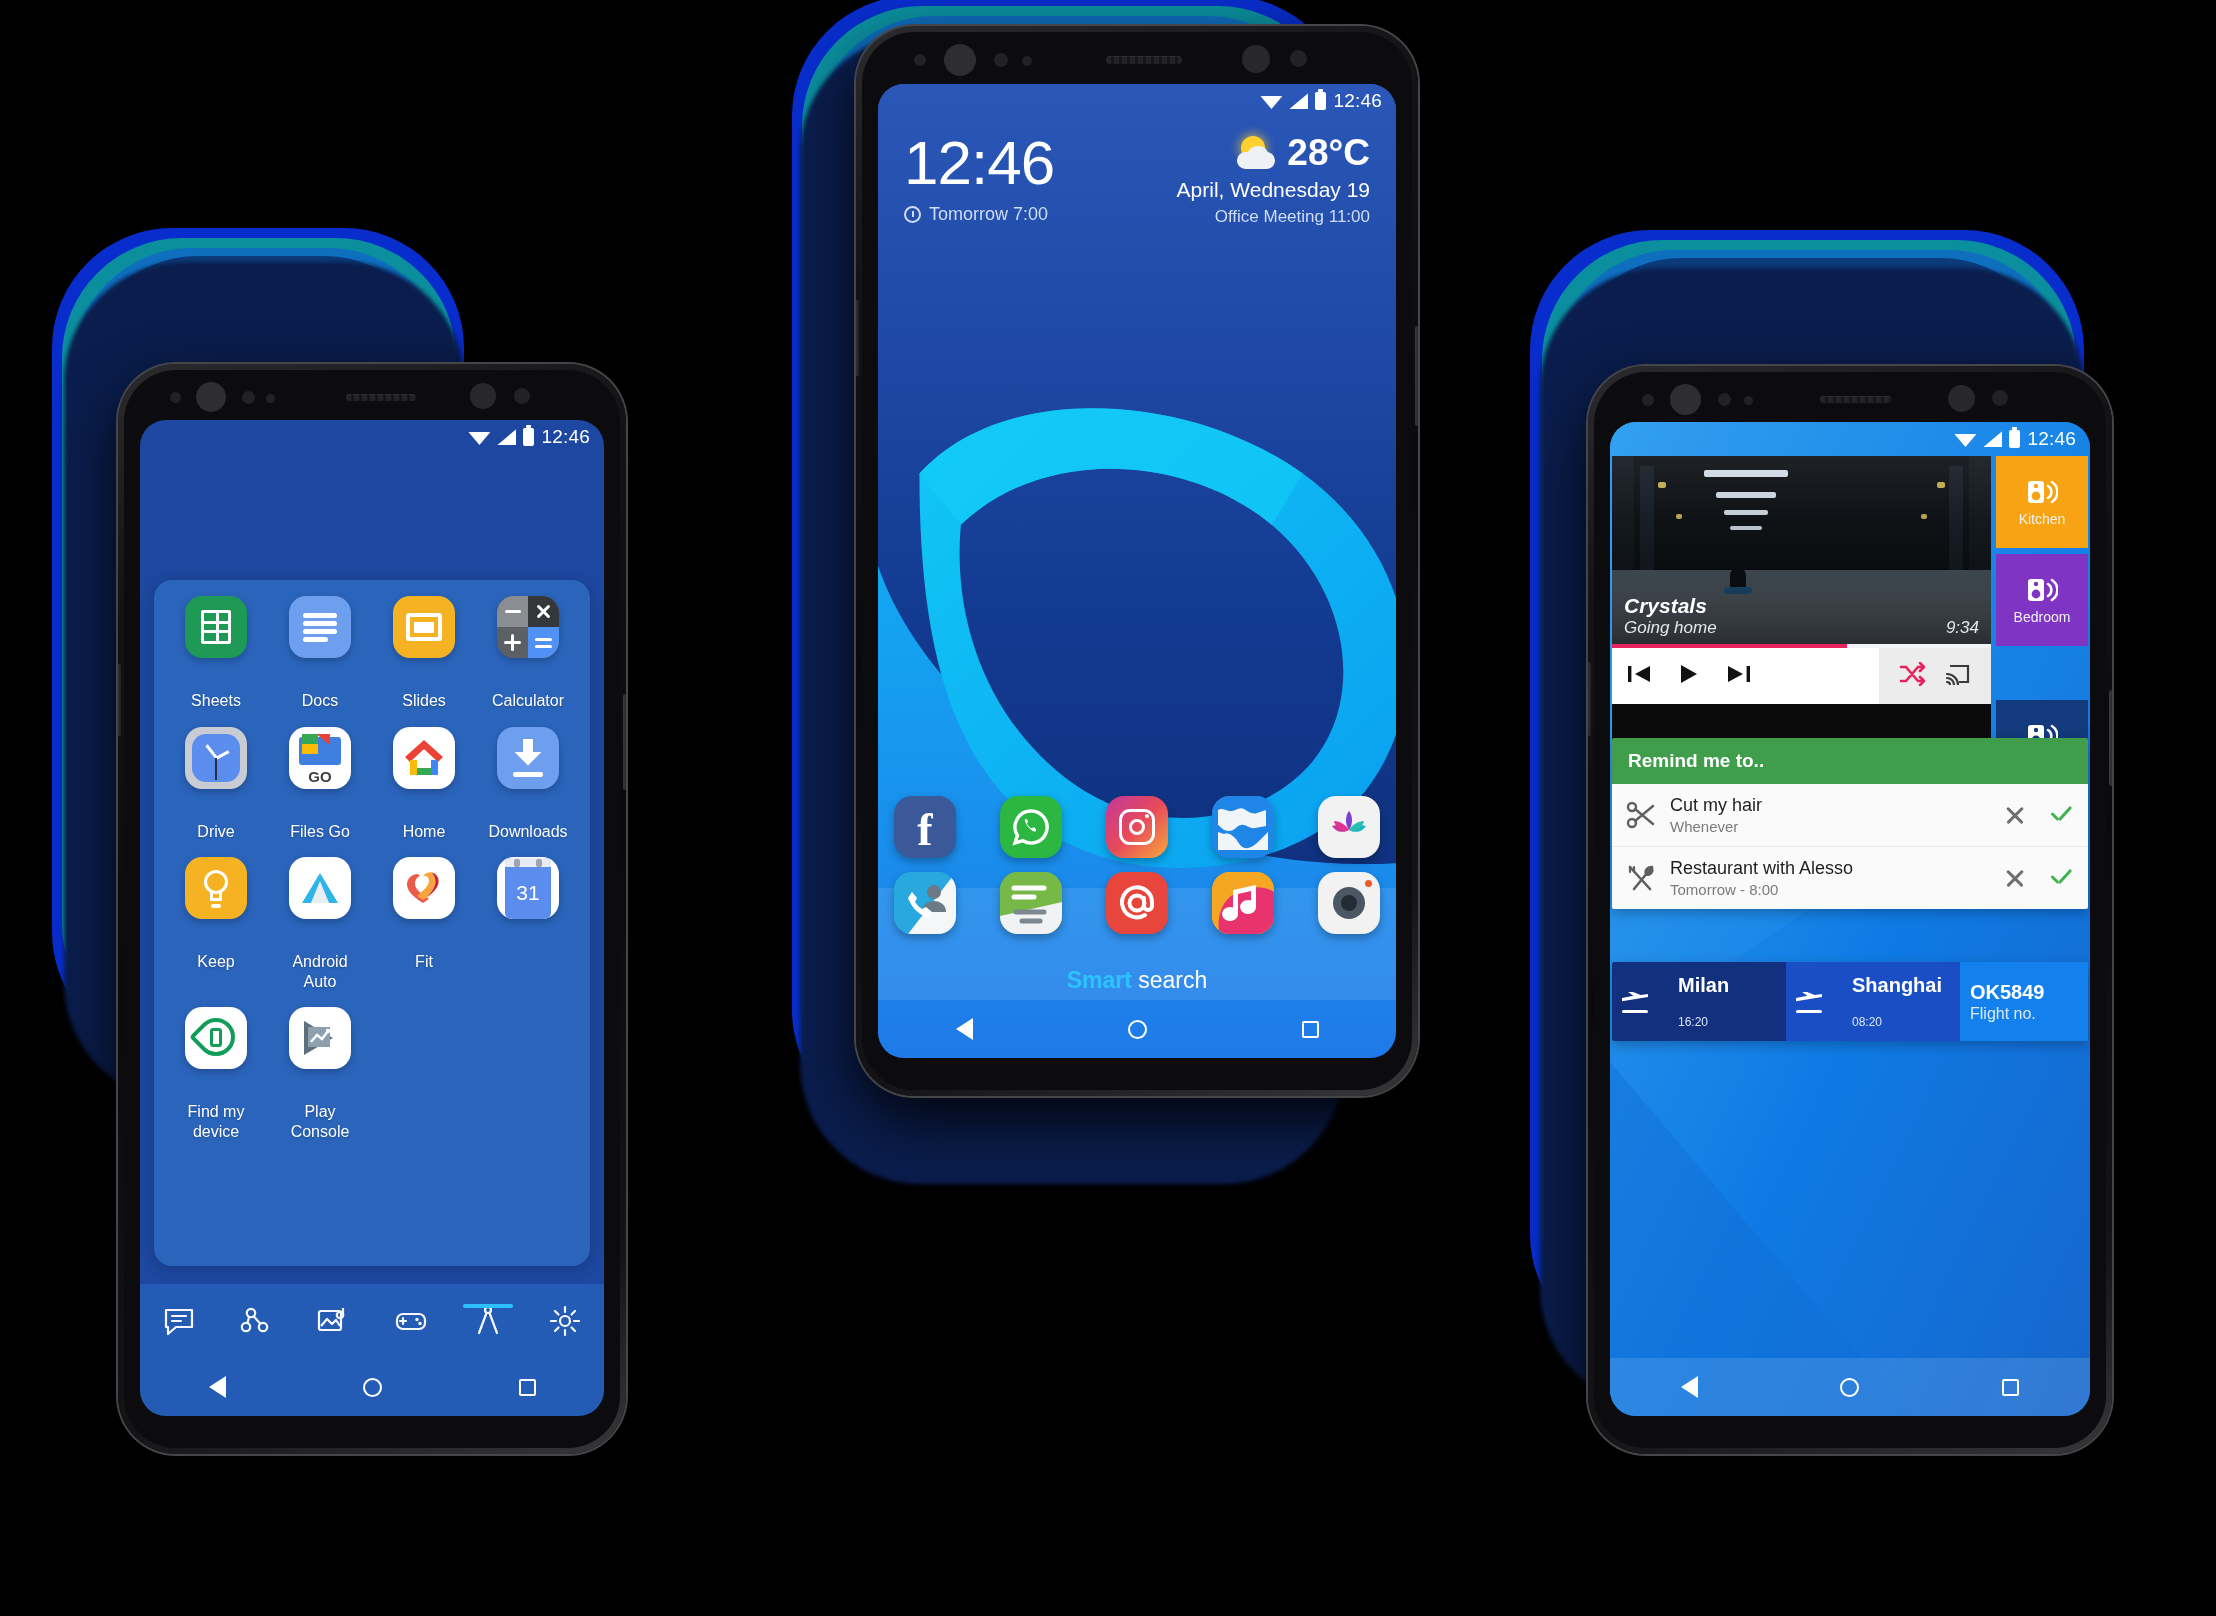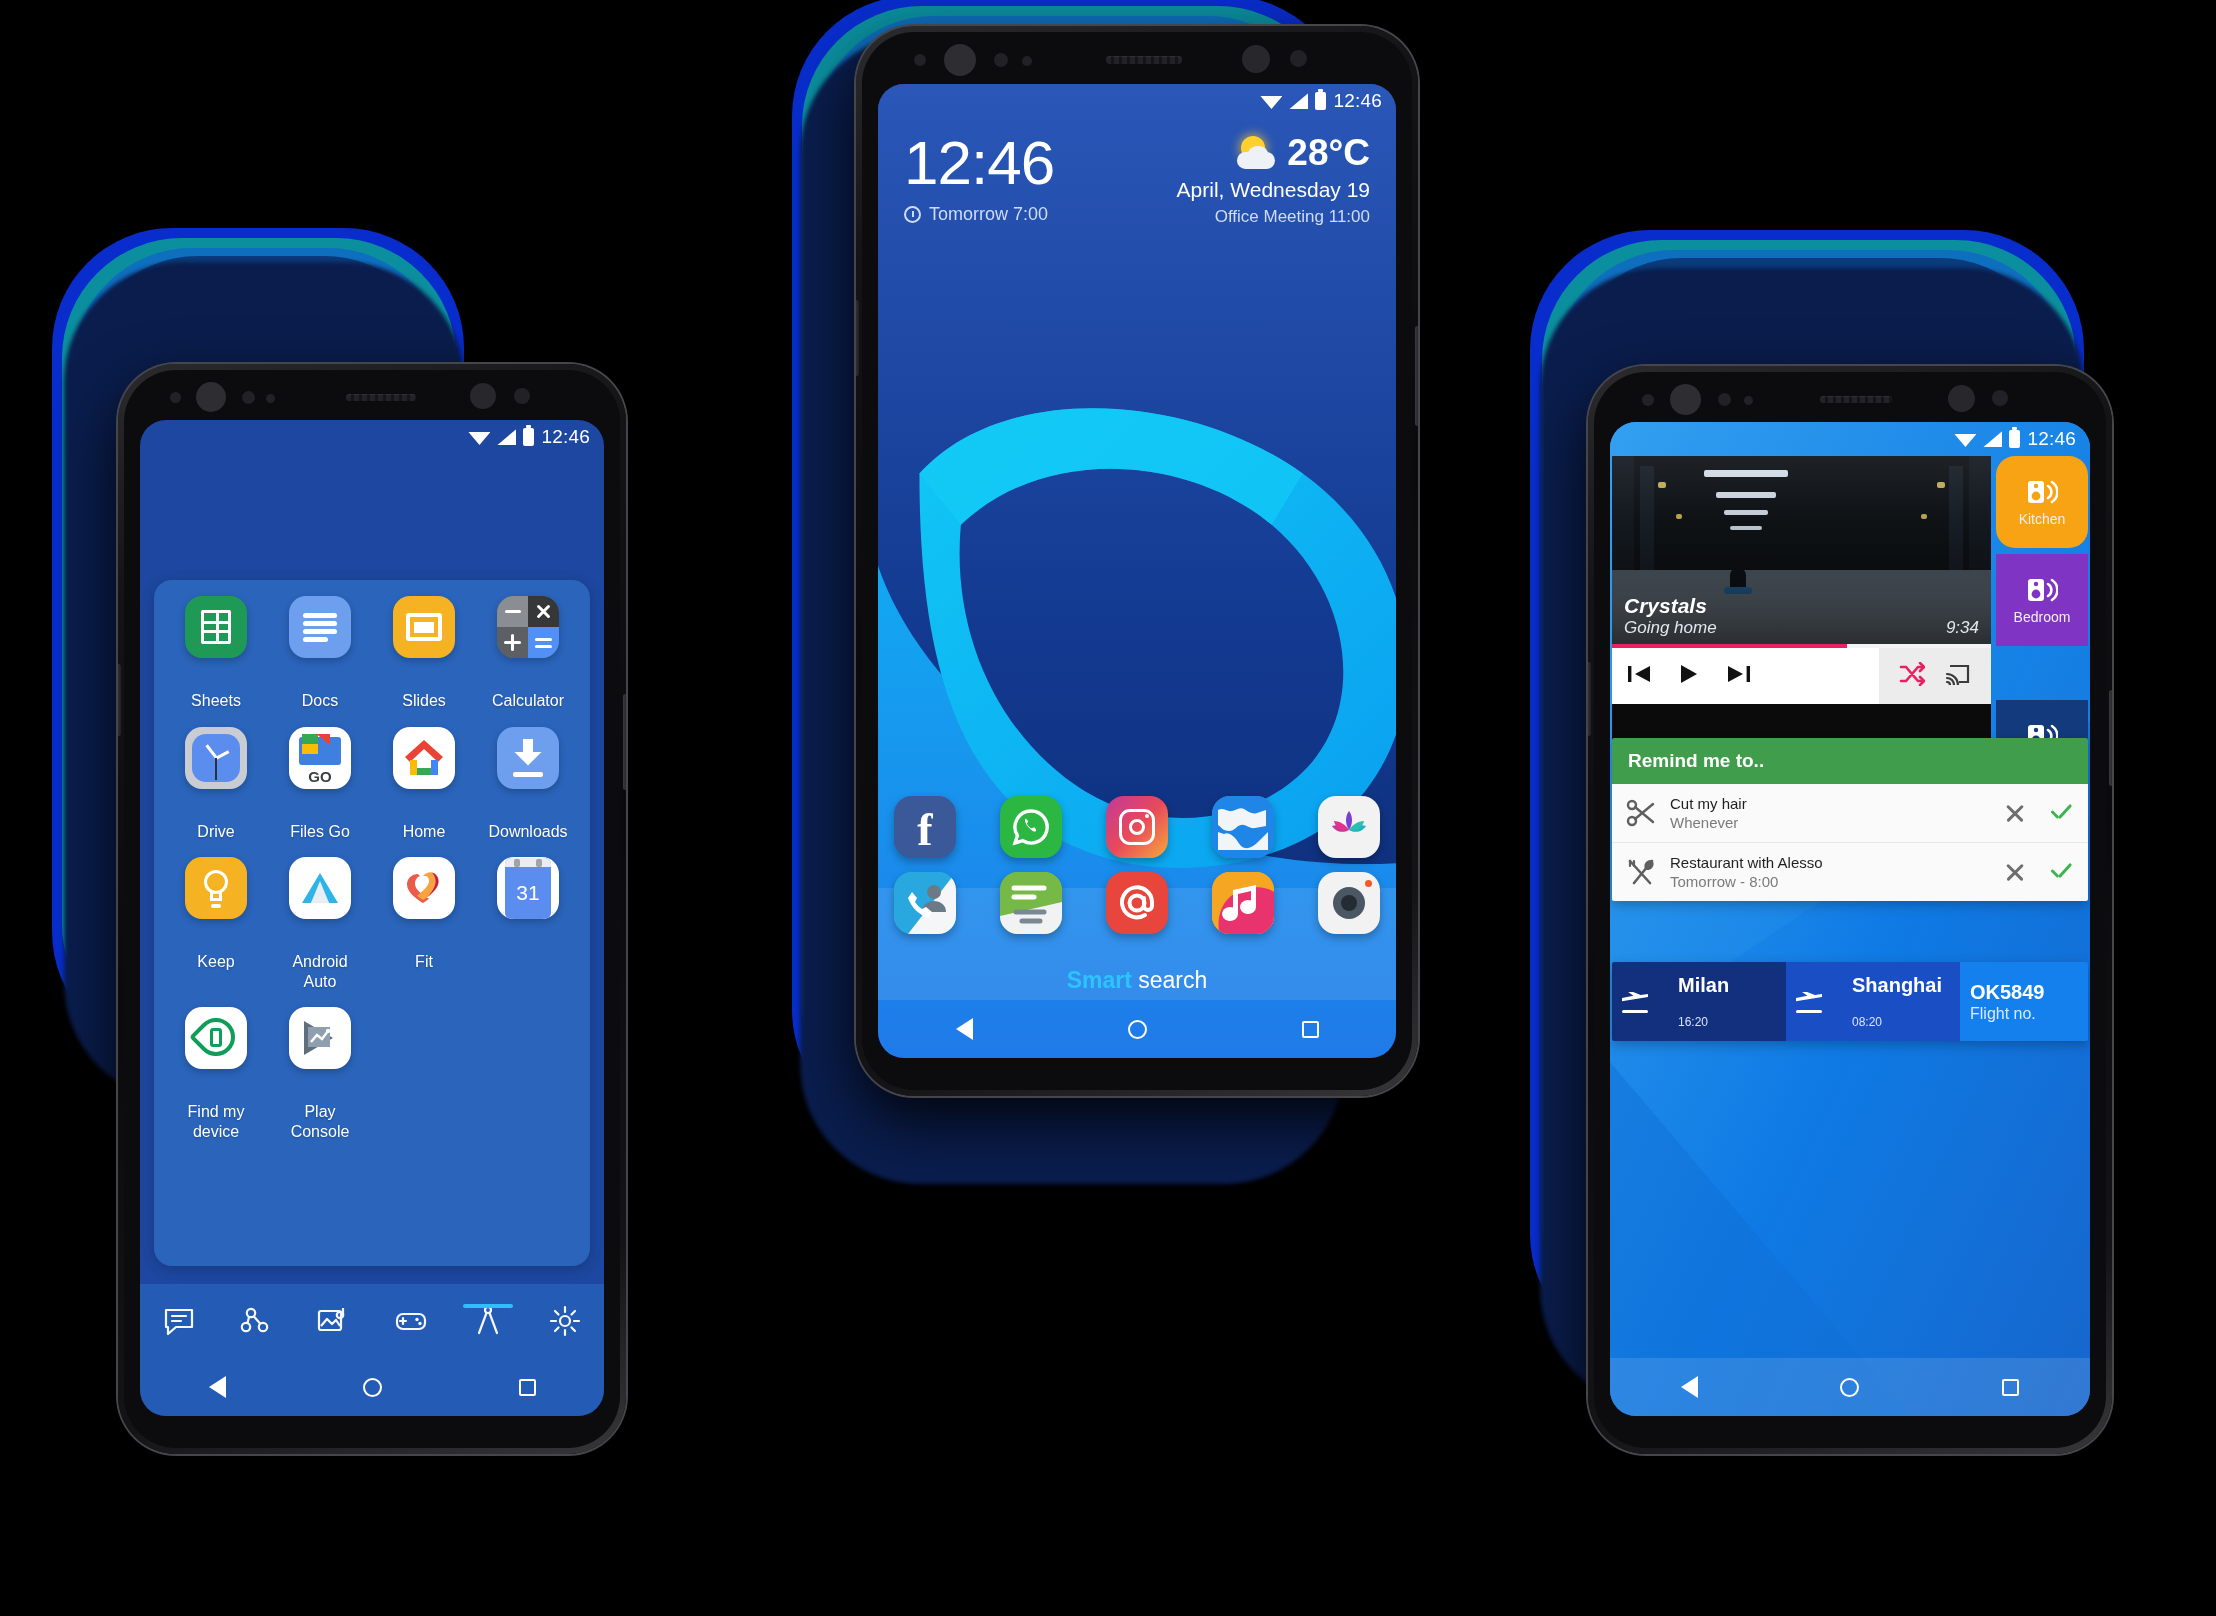--- a/index.html
+++ b/index.html
@@ -172,21 +172,21 @@
   .pctl .right { margin-left:auto; display:flex; gap:20px; align-items:center; background:#ececec; height:100%; padding:0 20px; }
 
   .speakers { width:92px; display:flex; flex-direction:column; gap:6px; }
   .spk { height:92px; display:flex; flex-direction:column; align-items:center; justify-content:center; gap:4px; color:#fff; }
   .spk-lbl { font-size:14px; color:#f0f0f0; }
 
   .remind { position:absolute; left:2px; right:2px; border-radius:2px; overflow:hidden; box-shadow:0 4px 12px rgba(0,0,0,.25); }
   .remind-head { background:#3f9d4b; color:#fff; font-size:19px; font-weight:700; padding:12px 16px; }
   .rem-row { background:#fafafa; display:flex; align-items:center; padding:11px 14px; border-bottom:1px solid #e8e8e8; }
   .rem-txt { flex:1; margin-left:14px; }
-  .rem-t1 { font-size:15px; color:#1f1f1f; }
+  .rem-t1 { font-size:18px; color:#1f1f1f; }
   .rem-t2 { font-size:15px; color:#7b7b7b; margin-top:2px; }
   .rem-x { width:26px;height:26px;position:relative;margin-right:20px; }
   .rem-x:before,.rem-x:after{content:"";position:absolute;left:2px;top:12px;width:22px;height:2.6px;background:#6e6e6e;border-radius:2px;}
   .rem-x:before{transform:rotate(45deg);} .rem-x:after{transform:rotate(-45deg);}
   .rem-v { width:26px;height:26px;position:relative; }
   .rem-v:before{content:"";position:absolute;left:2px;top:13px;width:10px;height:2.8px;background:#3fb44e;transform:rotate(45deg);border-radius:2px;}
   .rem-v:after{content:"";position:absolute;left:8px;top:10px;width:18px;height:2.8px;background:#3fb44e;transform:rotate(-48deg);border-radius:2px;}
 
   .flight { position:absolute; left:2px; right:2px; display:flex; border-radius:2px; overflow:hidden; box-shadow:0 4px 12px rgba(0,0,0,.25); }
   .fl-seg { flex:1; padding:12px 10px; display:flex; align-items:center; gap:26px; color:#fff; }
@@ -737,21 +737,21 @@
                 <svg width="26" height="22" viewBox="0 0 26 22">
                     <path d="M5 3h18v16h-9" fill="none" stroke="#3b3b3b" stroke-width="2.2"></path>
                     <path d="M2 19a3 3 0 0 1 3 3M2 15a7 7 0 0 1 7 7M2 11a11 11 0 0 1 11 11" fill="none" stroke="#3b3b3b" stroke-width="2.2" stroke-linecap="round"></path>
                   </svg>
               </span>
             </span>
           </div>
         </div>
 
         <div class="speakers">
-          <div class="spk" style="background:#f7a313;border-radius:19px;">
+          <div class="spk" style="background:#f7a313;">
             <svg width="32" height="30" viewBox="0 0 32 30">
                 <rect x="2" y="4" width="16" height="22" rx="3" fill="#fff"></rect>
                 <circle cx="10" cy="9" r="2.2" fill="#f7a313"></circle>
                 <circle cx="10" cy="19" r="4.4" fill="#f7a313"></circle>
                 <path d="M22 9a7 7 0 0 1 0 12M26 5a12 12 0 0 1 0 20" stroke="#fff" stroke-width="2.6" fill="none" stroke-linecap="round"></path>
               </svg>
             <span class="spk-lbl">Kitchen</span>
           </div>
           <div class="spk" style="background:#8034c4;">
             <svg width="32" height="30" viewBox="0 0 32 30">

